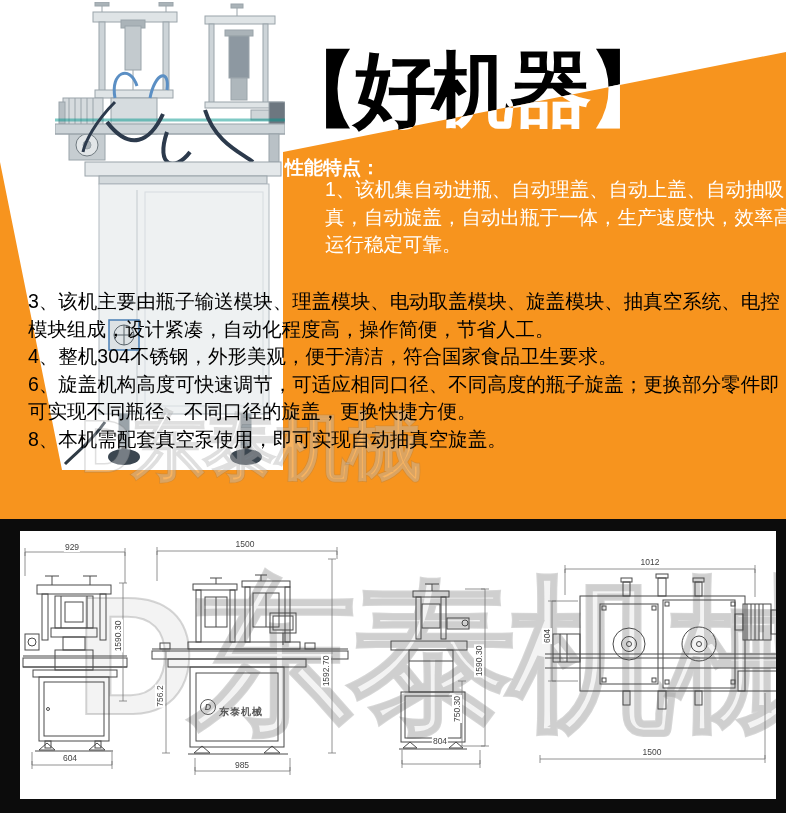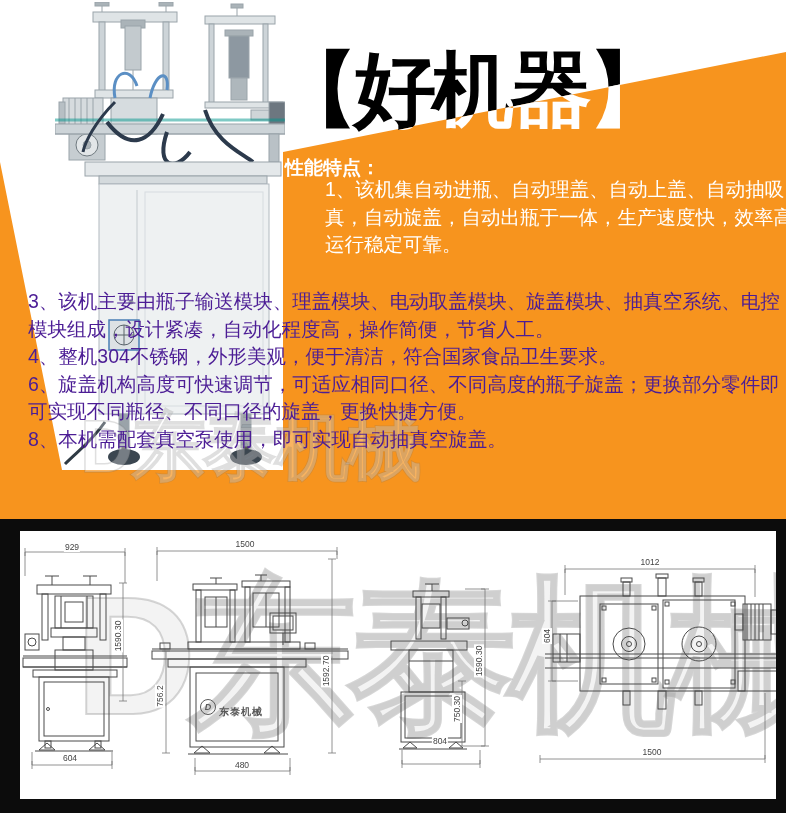--- a/index.html
+++ b/index.html
@@ -16,21 +16,21 @@
            pointer-events:none;}
   .title-box{position:absolute;left:276px;top:40px;width:380px;height:104px;}
   .title-layer{position:absolute;left:0;top:0;width:100%;
                font-size:82px;line-height:100px;font-weight:900;white-space:nowrap;
                letter-spacing:-4px;}
   .title-black{color:#000;clip-path:polygon(0 0,100% 0,100% 37%,0 115%);}
   .title-white{color:#fff;clip-path:polygon(0 115%,100% 37%,100% 100%,0 100%);}
   .feat-heading{position:absolute;left:285px;top:155px;color:#fff;font-weight:bold;font-size:19px;text-align:right;}
   .side-text{position:absolute;left:283px;top:176px;width:497px;color:#fff;font-size:19.5px;line-height:27.5px;padding-left:42px;}
   .side-text p{margin:0;}
-  .full-text{position:absolute;left:28px;top:288px;width:752px;color:#4c1d95;font-size:19.5px;line-height:27.5px;}
+  .full-text{position:absolute;left:28px;top:288px;width:752px;color:#000000;font-size:19.5px;line-height:27.5px;}
   .full-text p{margin:0;}
 
   
   .frame{position:absolute;left:0;top:519px;width:786px;height:294px;background:#0c0c0c;}
   .canvas{position:absolute;left:20px;top:12px;width:756px;height:268px;background:#fff;overflow:hidden;}
   .cad{position:absolute;left:0;top:0;}
   .wm-big{position:absolute;left:55px;top:14px;white-space:nowrap;
           font-size:168px;font-weight:700;letter-spacing:-8px;
           color:rgba(190,190,190,0.18);-webkit-text-stroke:2px rgba(165,165,165,0.45);
           pointer-events:none;}
@@ -277,21 +277,21 @@
       </g>
     </svg>
 
     <span class="dim" style="left:52px;top:16px">929</span>
     <span class="dim vert" style="left:98px;top:105px">1590.30</span>
     <span class="dim" style="left:50px;top:227px">604</span>
 
     <span class="dim" style="left:225px;top:13px">1500</span>
     <span class="dim vert" style="left:140px;top:165px">756.2</span>
     <span class="dim vert" style="left:306px;top:140px">1592.70</span>
-    <span class="dim" style="left:222px;top:234px">480</span>
+    <span class="dim" style="left:222px;top:234px">985</span>
 
     <span class="dim vert" style="left:459px;top:130px">1590.30</span>
     <span class="dim vert" style="left:437px;top:178px">750.30</span>
     <span class="dim" style="left:420px;top:210px">804</span>
 
     <span class="dim" style="left:630px;top:31px">1012</span>
     <span class="dim vert" style="left:527px;top:105px">604</span>
     <span class="dim" style="left:632px;top:221px">1500</span>
 
     <div class="logo">

